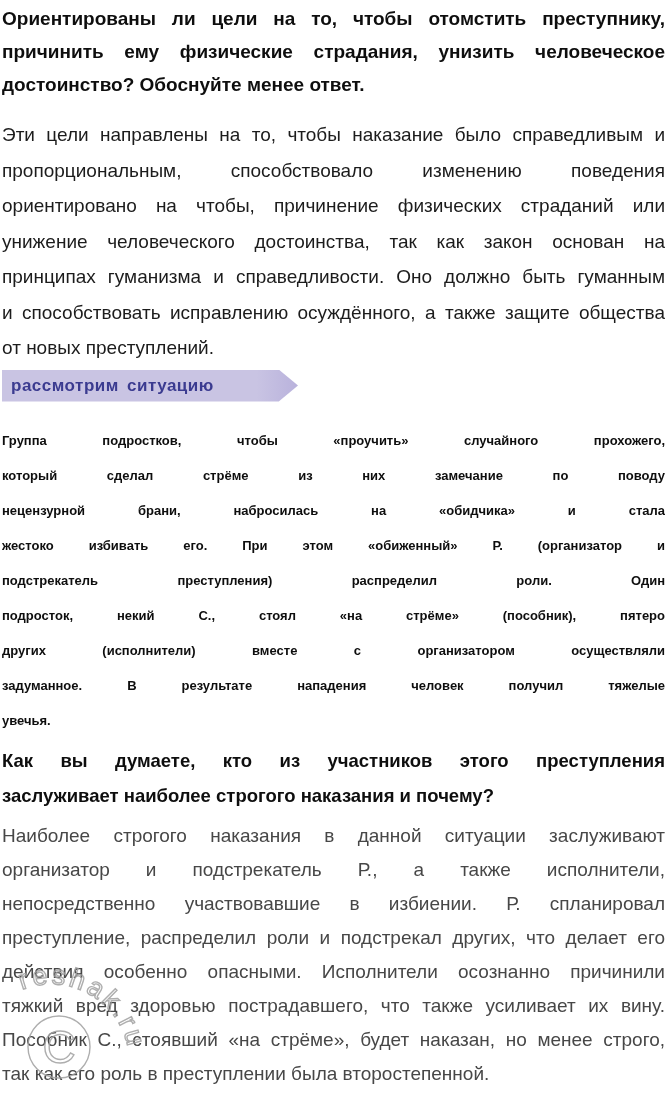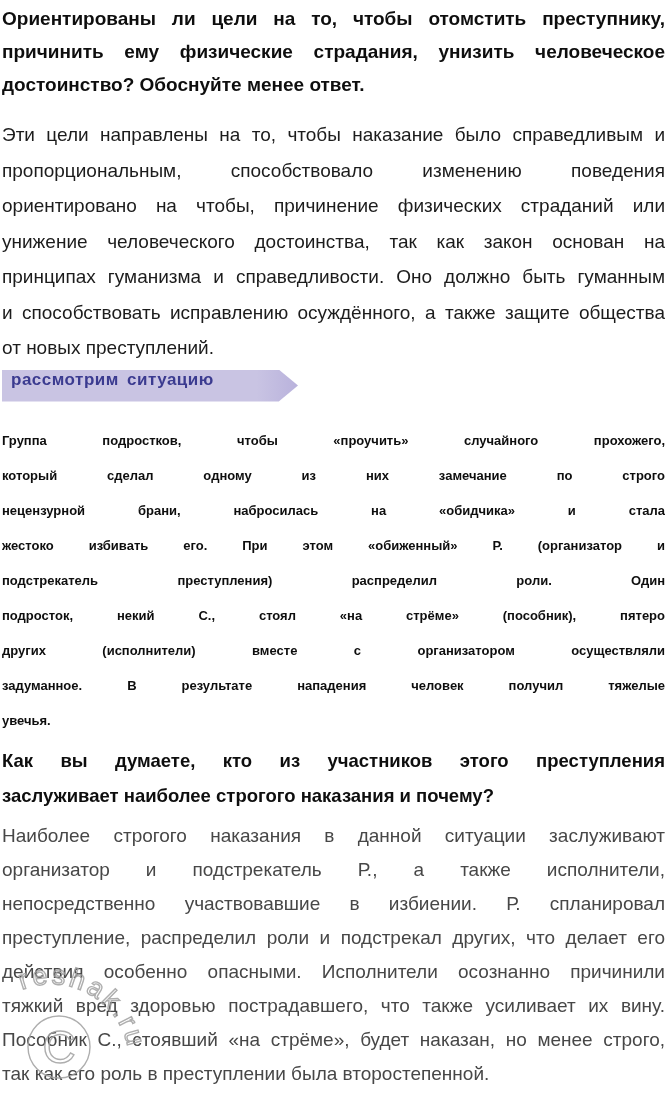--- a/index.html
+++ b/index.html
@@ -40,21 +40,21 @@
   }
   .answer1{
     font-size:19px;color:var(--body_text);
     line-height:35.5px;margin-top:16px;
   }
   .banner{
     margin-top:4px;
     width:296px;height:32px;
     background:linear-gradient(90deg,var(--banner_bg) 0 86%,var(--banner_tip) 100%);
     clip-path:polygon(0 0,93.5% 0,100% 50%,93.5% 100%,0 100%);
-    display:flex;
+    display:flex;align-items:center;
   }
   .banner-label{
     font-size:17px;font-weight:700;color:var(--banner_text);
     letter-spacing:0.5px;
     padding-left:9px;
     word-spacing:3px;
   }
   .situation{
     font-size:13px;font-weight:700;color:var(--heading_text);
     line-height:35px;margin-top:21px;
@@ -109,21 +109,21 @@
       <div class="line">и способствовать исправлению осуждённого, а также защите общества</div>
       <div class="line last">от новых преступлений.</div>
     </div>
 
   <div class="banner">
     <span class="banner-label">рассмотрим ситуацию</span>
   </div>
 
   <div class="block situation">
       <div class="line">Группа подростков, чтобы «проучить» случайного прохожего,</div>
-      <div class="line">который сделал одному из них замечание по строго</div>
+      <div class="line">который сделал стрёме из них замечание по поводу</div>
       <div class="line">нецензурной брани, набросилась на «обидчика» и стала</div>
       <div class="line">жестоко избивать его. При этом «обиженный» Р. (организатор и</div>
       <div class="line">подстрекатель преступления) распределил роли. Один</div>
       <div class="line">подросток, некий С., стоял «на стрёме» (пособник), пятеро</div>
       <div class="line">других (исполнители) вместе с организатором осуществляли</div>
       <div class="line">задуманное. В результате нападения человек получил тяжелые</div>
       <div class="line last">увечья.</div>
     </div>
 
   <div class="block question2">

